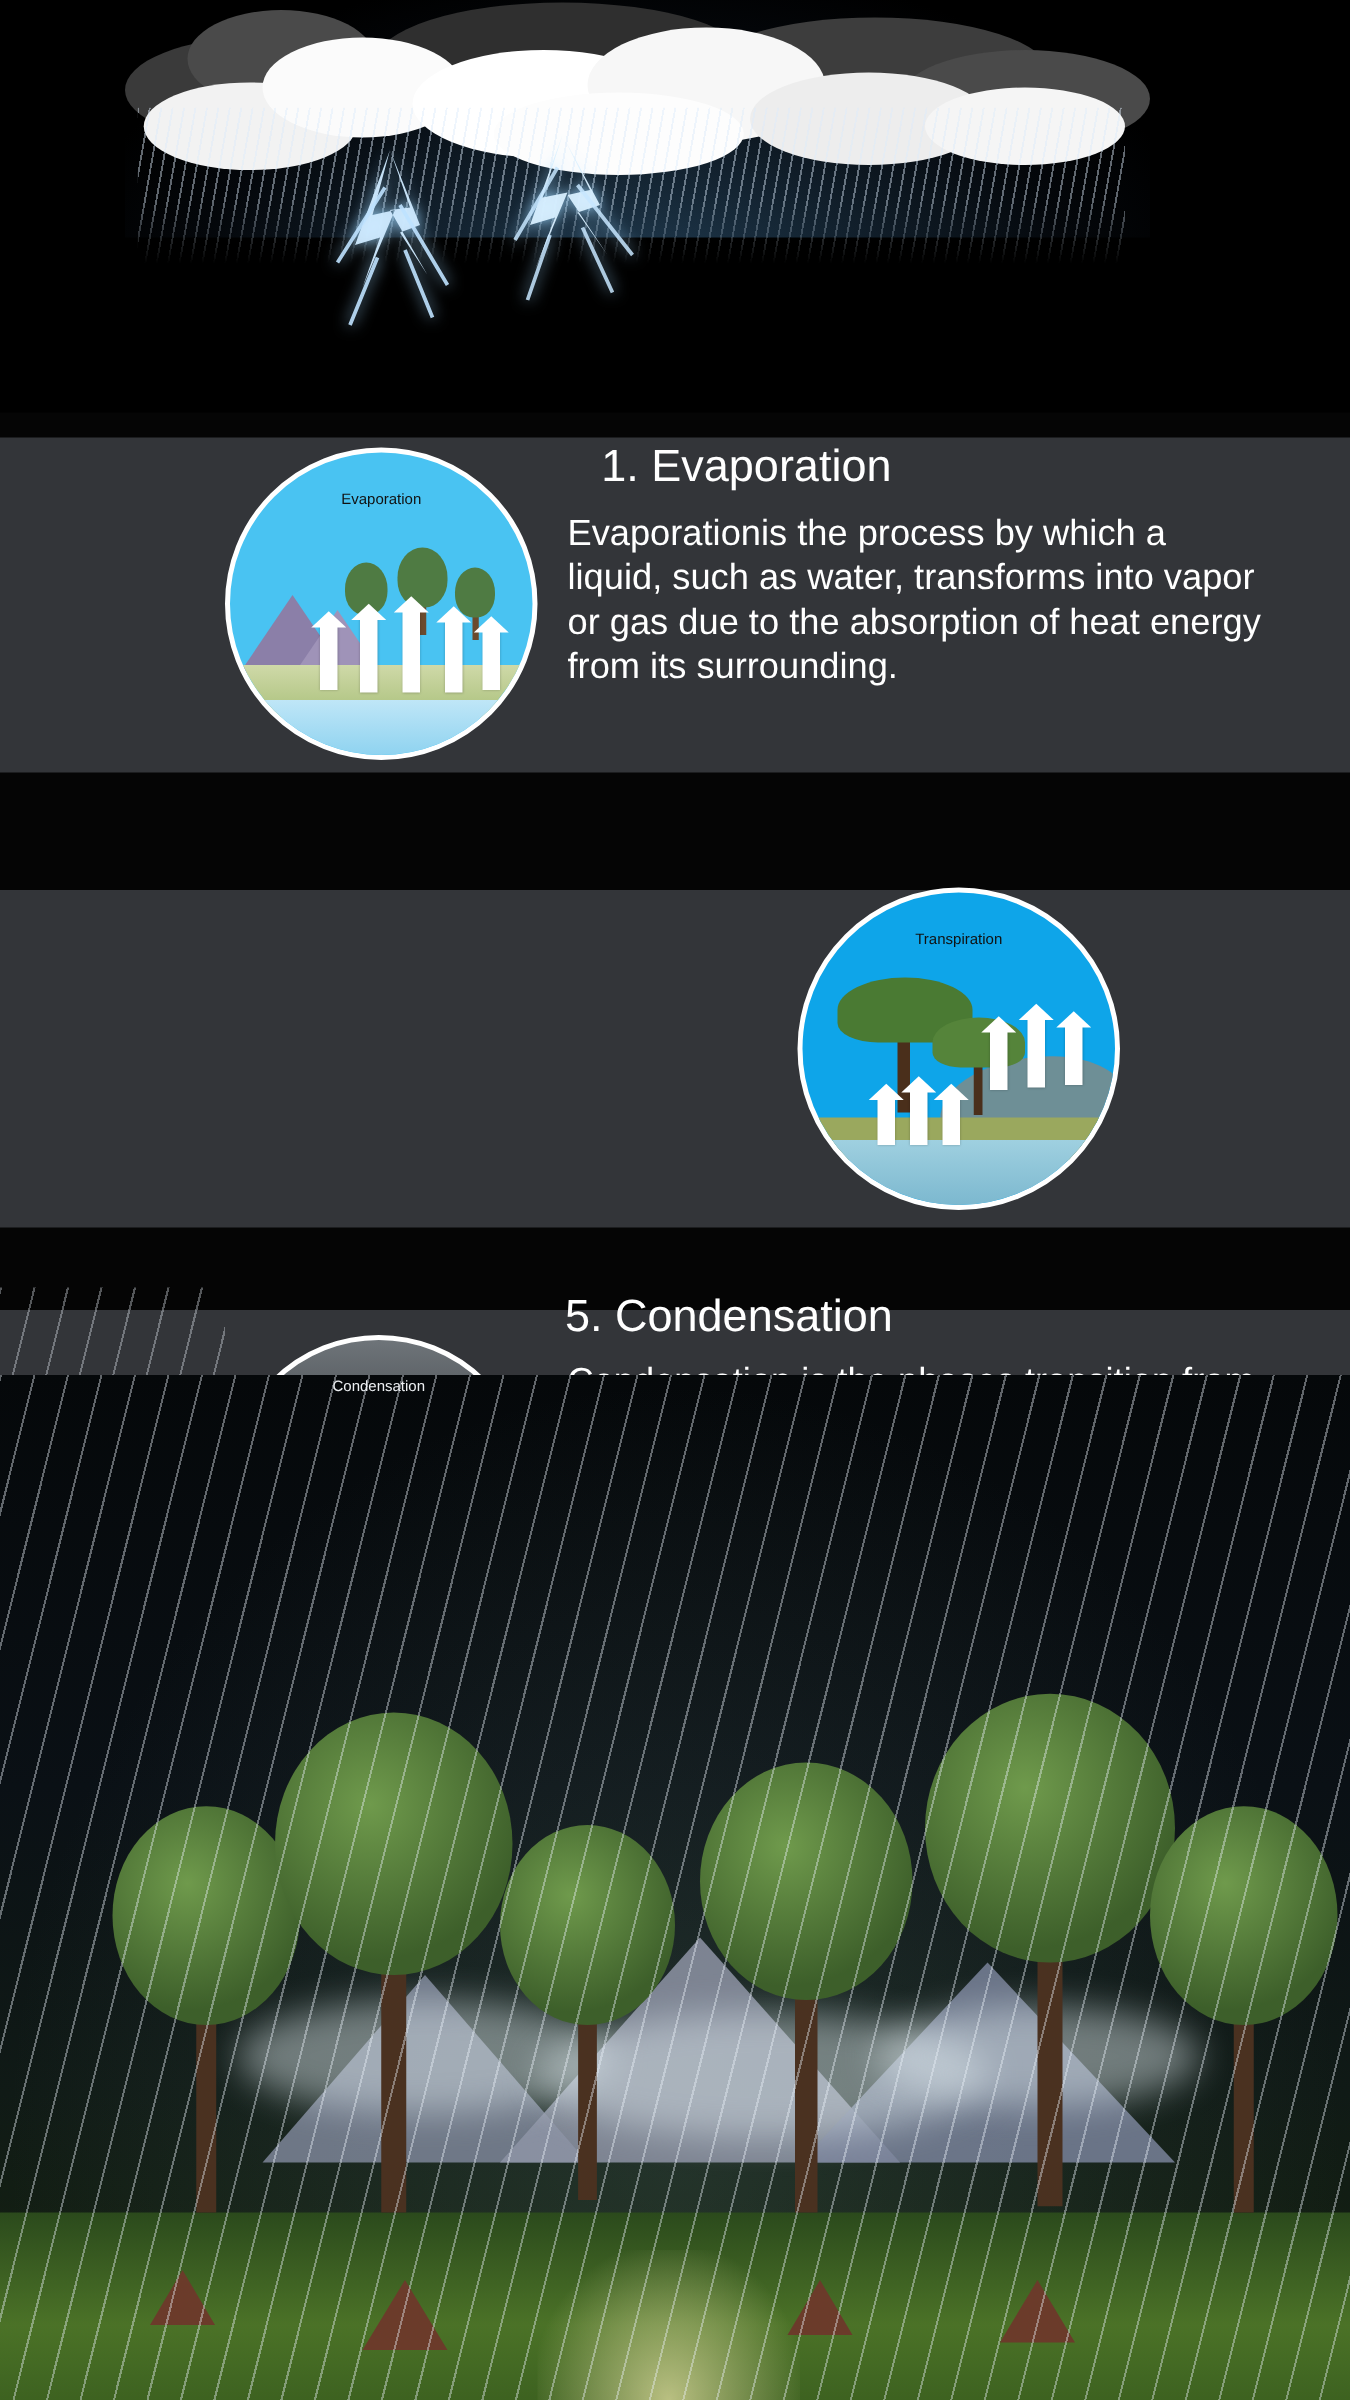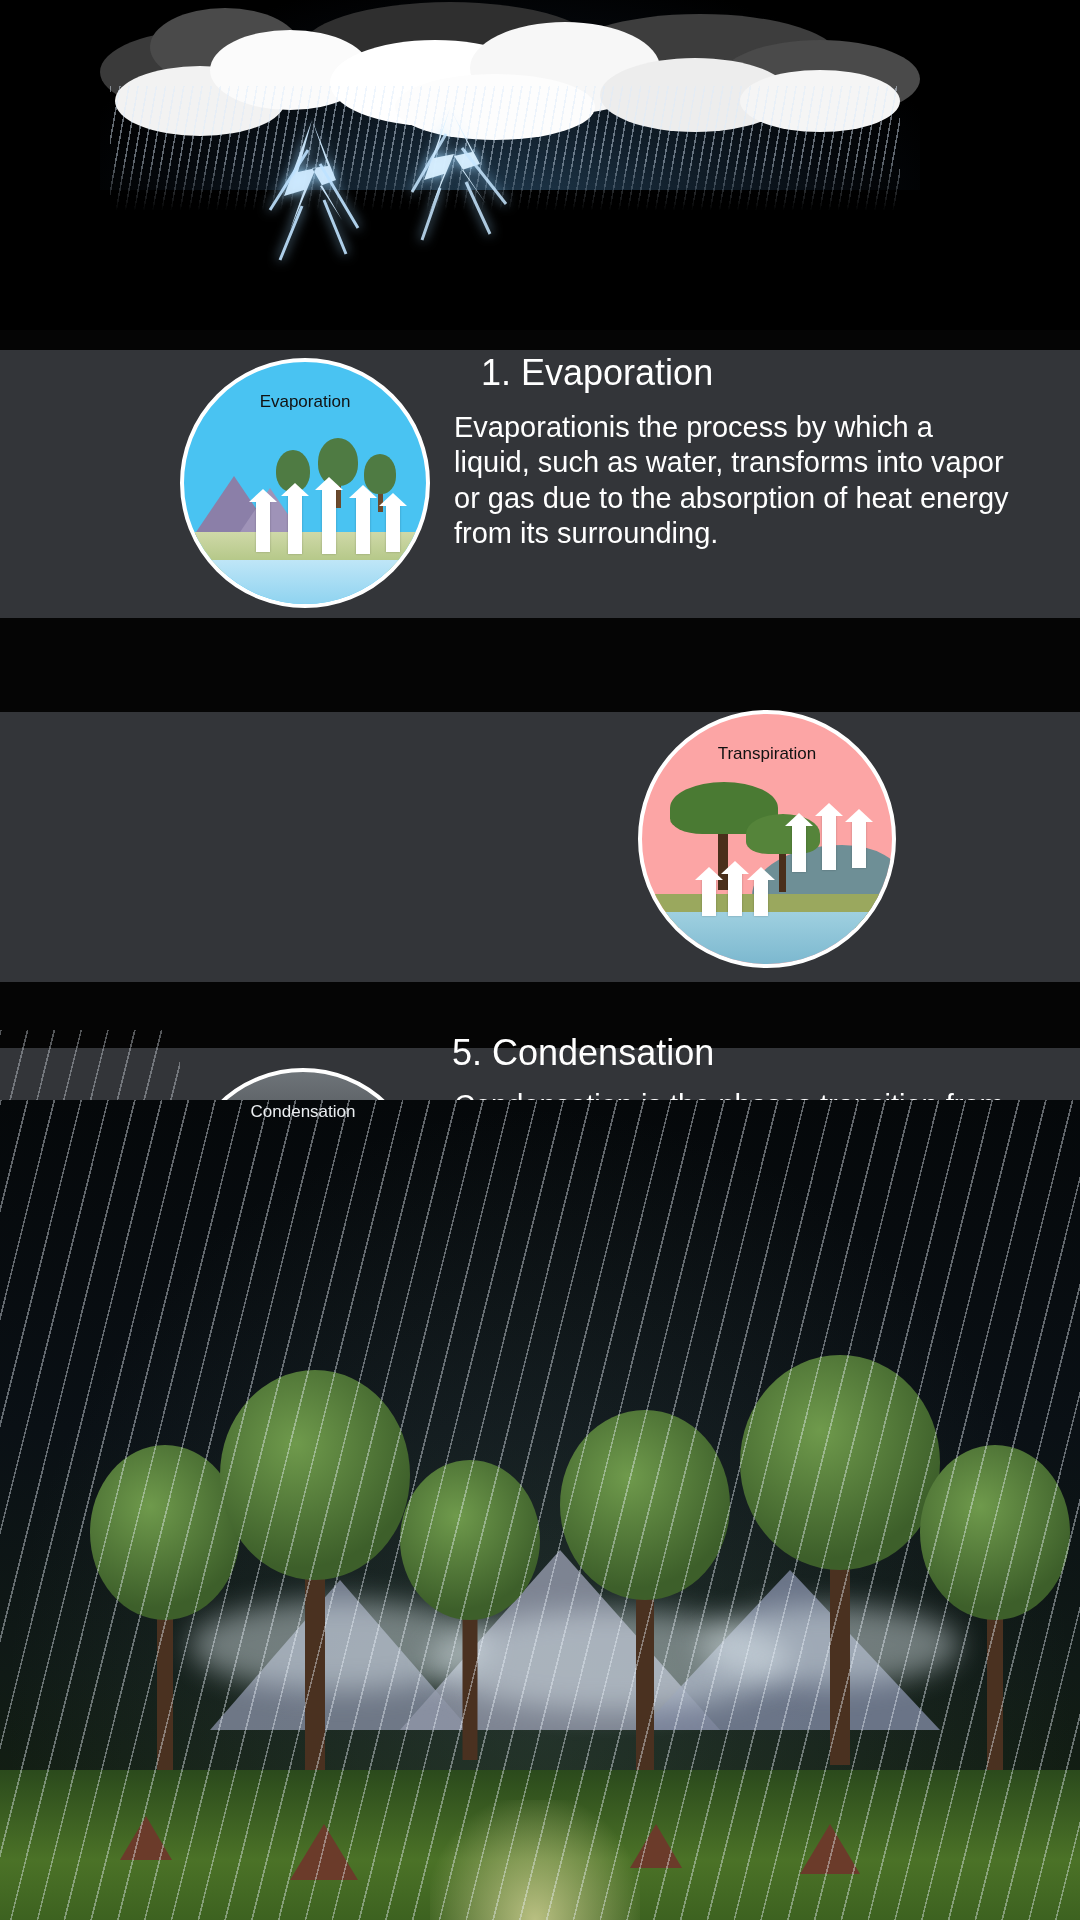--- a/index.html
+++ b/index.html
@@ -97,21 +97,21 @@
     position: absolute;
     border-radius: 50%;
     overflow: hidden;
     border: 4px solid #ffffff;
     box-sizing: border-box;
   }
   .circle-label {
     position: absolute;
     left: 0; right: 0;
     text-align: center;
-    font-size: 17px;
+    font-size: 12px;
     color: #111;
     z-index: 6;
   }
   .circle-label.light { color: #eceff2; }
 
   
   .c-evap { background: #49c3f2; }
   .evap-water {
     position: absolute; left: 0; right: 0; bottom: 0; height: 44px;
     background: linear-gradient(to bottom, #bfe6f7, #8fd3f0);
@@ -148,21 +148,21 @@
   .tree .crown {
     position: absolute;
     border-radius: 50% 50% 45% 45%;
     background: #4f7b43;
   }
   .tree .trunk {
     position: absolute;
     background: #6b4a2d;
   }
 
-  .c-trans { background: #fca5a5; }
+  .c-trans { background: #0ea5e9; }
   .trans-hill {
     position: absolute; right: -10px; bottom: 34px;
     width: 150px; height: 85px;
     background: #6e8f96;
     border-radius: 60% 40% 0 0;
   }
   .trans-water {
     position: absolute; left: 0; right: 0; bottom: 0; height: 52px;
     background: linear-gradient(to bottom, #9fd0e0, #7cb8cf);
   }

